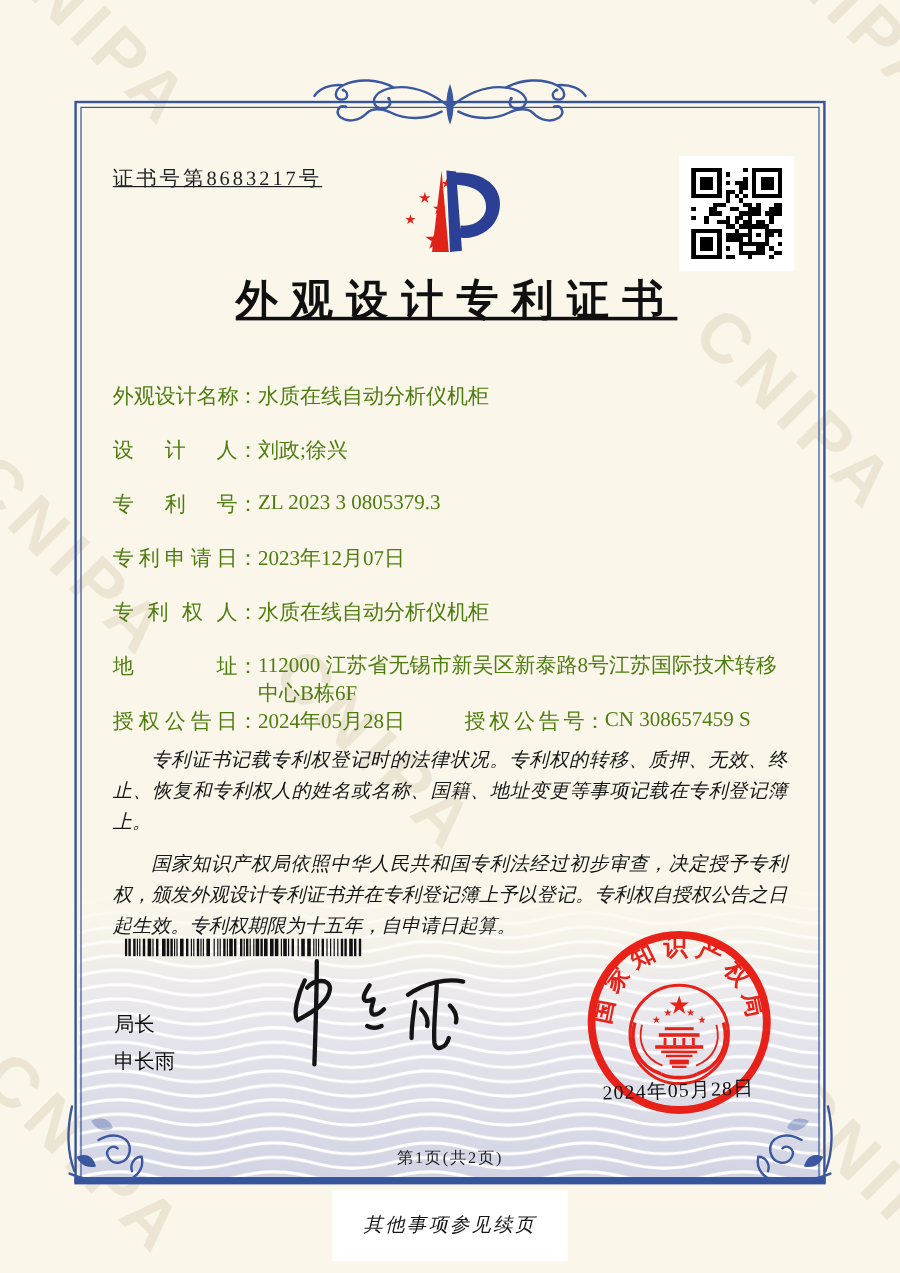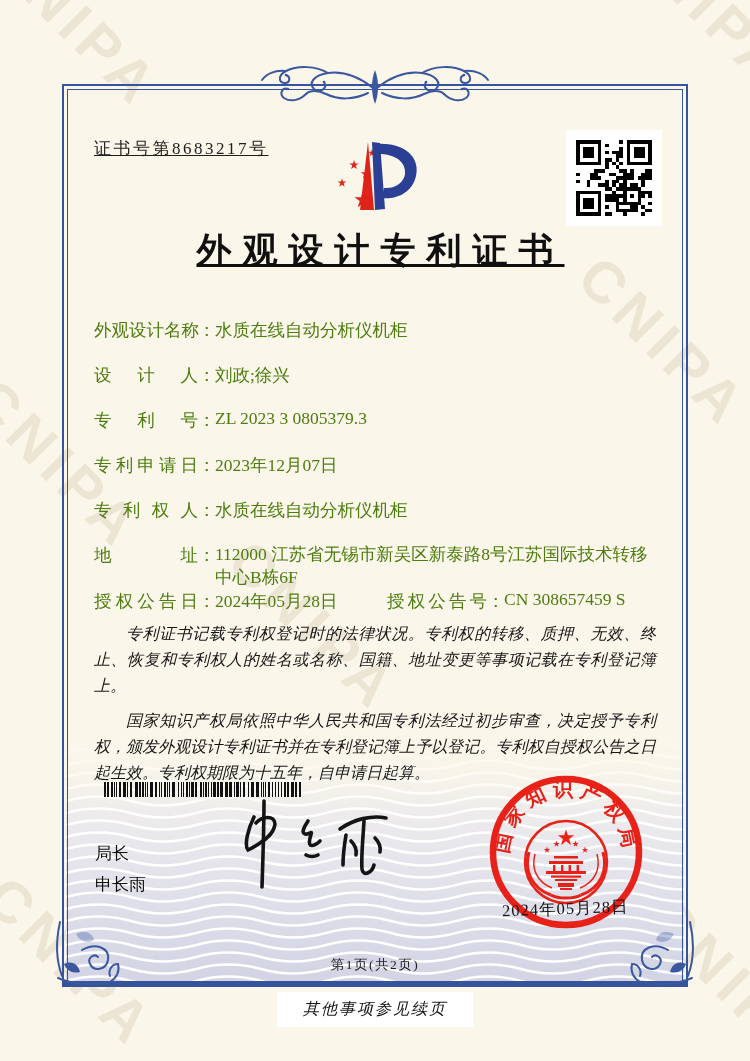--- a/index.html
+++ b/index.html
@@ -34,21 +34,21 @@
   .barcode{position:absolute;left:104px;top:782px;z-index:5;}
   .officer{position:absolute;left:95px;top:838px;font-family:"Liberation Sans","DejaVu Sans",sans-serif;
            font-size:17px;line-height:31px;color:#101010;z-index:6;}
   .sig{position:absolute;left:212px;top:795px;z-index:6;}
   .seal{position:absolute;left:486px;top:772px;z-index:6;opacity:0.94;}
   .sealdate{position:absolute;left:502px;top:898px;font-size:16.5px;letter-spacing:1px;color:#141414;
             z-index:7;transform:rotate(-2deg);}
   .pagenum{position:absolute;left:0;right:0;top:956px;text-align:center;font-size:13.5px;
            letter-spacing:1.5px;color:#222;z-index:5;}
   .note{position:absolute;left:50%;transform:translateX(-50%);top:992px;background:#fff;
-        padding:7px 26px;font-size:16px;font-style:italic;letter-spacing:2px;color:#151515;
+        padding:19px 26px;font-size:16px;font-style:italic;letter-spacing:2px;color:#151515;
         z-index:5;white-space:nowrap;}
 </style>
 </head>
 <body>
 
 <div class="page">
 
   <div class="wm" style="left:-30px;top:-12px">CNIPA</div>
   <div class="wm" style="left:600px;top:-30px">CNIPA</div>
   <div class="wm" style="left:558px;top:308px">CNIPA</div>

